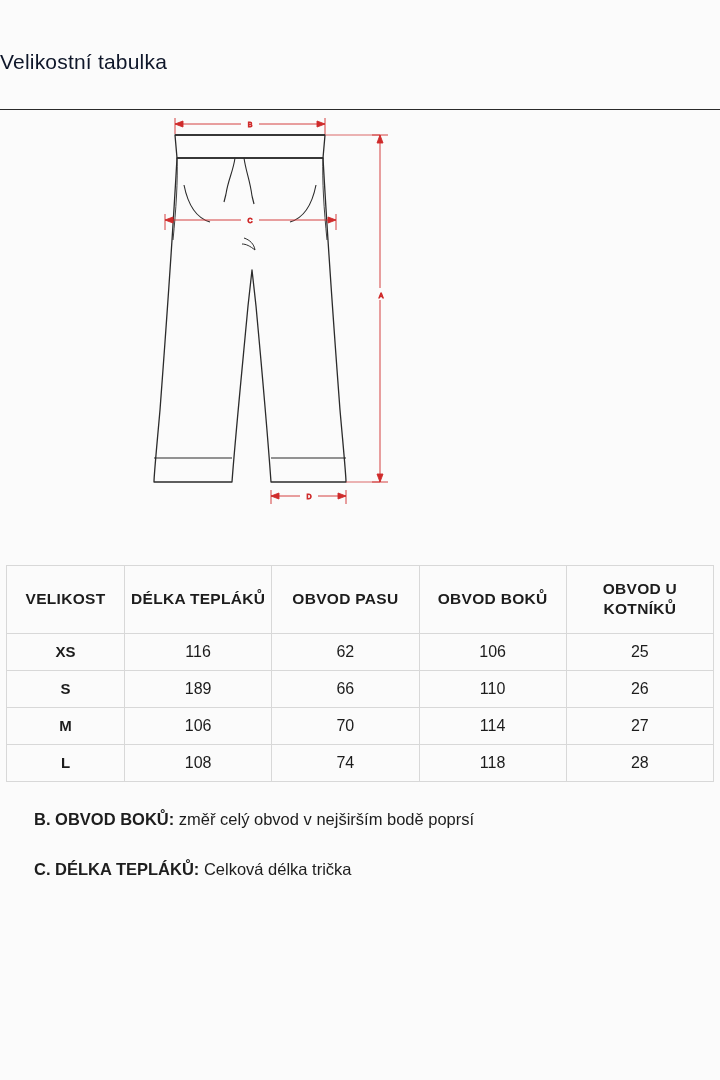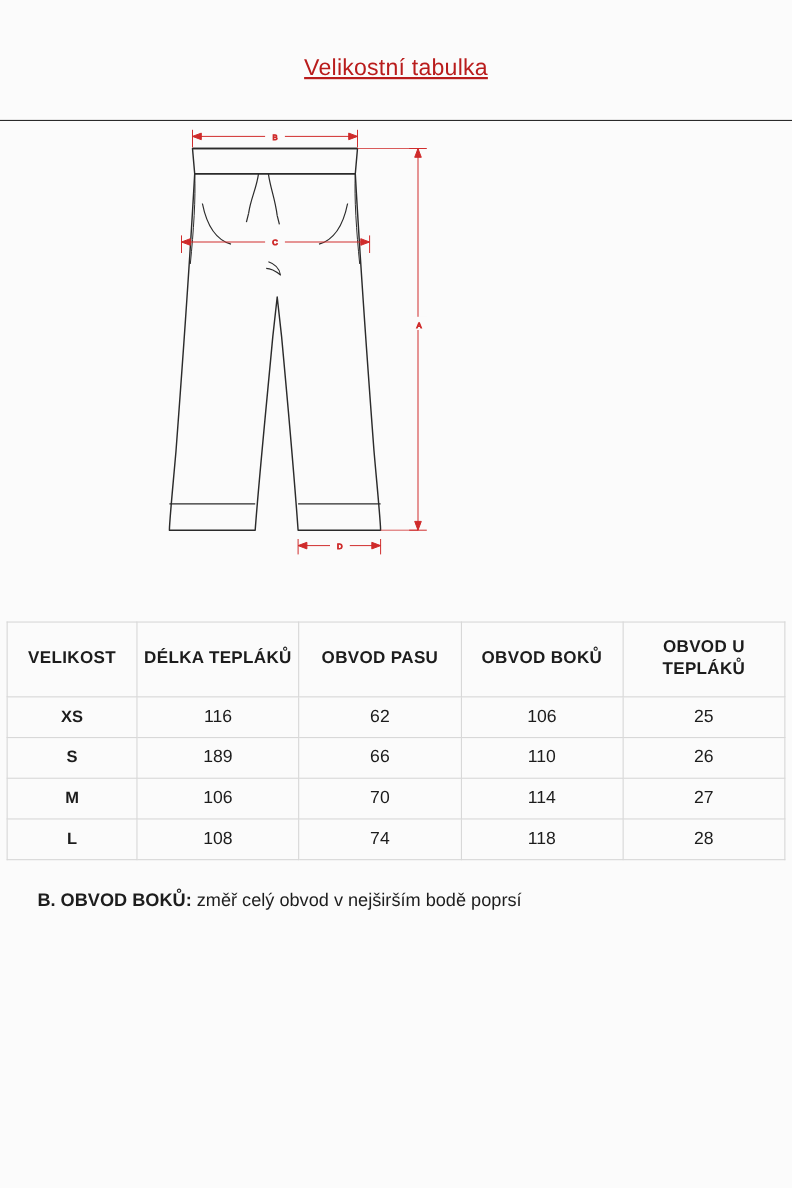--- a/index.html
+++ b/index.html
@@ -10,27 +10,26 @@
     font-family: "Liberation Sans", sans-serif;
     color: #1a1a1a;
   }
   .page {
     position: relative;
     width: 720px; height: 1080px;
     background: #fbfbfb;
     overflow: hidden;
   }
   .title {
-    text-align: center;
+    text-align: left;
     font-size: 21px;
     font-weight: 400;
-    color: #b91c1c;
+    color: #0f172a;
     padding-top: 50px;
     letter-spacing: 0.2px;
-    text-decoration: underline;
   }
   .title-rule {
     margin-top: 35px;
     border-top: 1px solid #2a2a2a;
     width: 100%;
   }
   .diagram-wrap {
     position: relative;
     height: 455px;
     width: 720px;
@@ -161,21 +160,21 @@
     </svg>
   </div>
 
   <table class="size-table">
     <thead>
       <tr>
         <th>VELIKOST</th>
         <th>DÉLKA TEPLÁKŮ</th>
         <th>OBVOD PASU</th>
         <th>OBVOD BOKŮ</th>
-        <th>OBVOD U TEPLÁKŮ</th>
+        <th>OBVOD U KOTNÍKŮ</th>
       </tr>
     </thead>
     <tbody>
       <tr>
         <td>XS</td>
         <td>116</td>
         <td>62</td>
         <td>106</td>
         <td>25</td>
       </tr>
@@ -200,15 +199,18 @@
         <td>118</td>
         <td>28</td>
       </tr>
     </tbody>
   </table>
 
   <div class="notes">
     <div class="note">
       <b>B. OBVOD BOKŮ:</b><span> změř celý obvod v nejširším bodě poprsí</span>
     </div>
+    <div class="note">
+      <b>C. DÉLKA TEPLÁKŮ:</b><span> Celková délka trička</span>
+    </div>
   </div>
 
 </div>
 
 </body></html>

